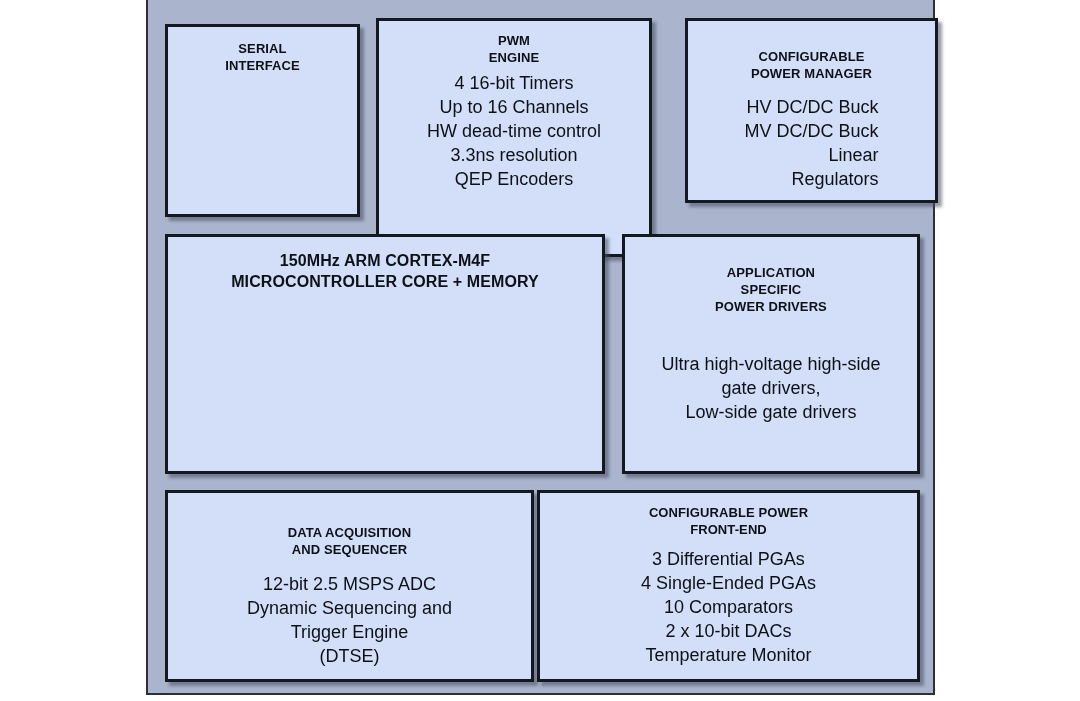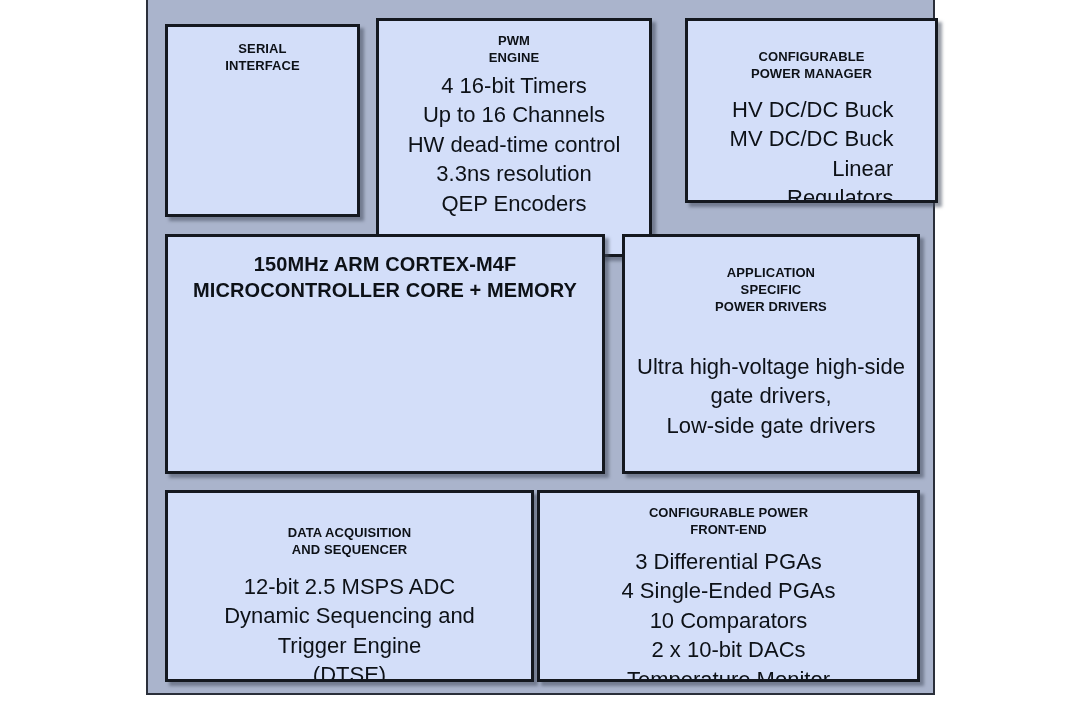--- a/index.html
+++ b/index.html
@@ -46,21 +46,21 @@
 
   .block .title {
     font-weight: bold;
     font-size: 13px;
     line-height: 1.30;
     letter-spacing: 0.1px;
     white-space: pre-line;
     margin: 0;
   }
   .block .body {
-    font-size: 22px;
+    font-size: 18px;
     line-height: 1.34;
     white-space: pre-line;
     margin: 0;
   }
 
   
   
 
   #block-serial-interface {
     left: 17px;  top: 28px;  width: 195px; height: 193px;
@@ -77,21 +77,21 @@
   #block-power-manager {
     left: 537px; top: 22px;  width: 253px; height: 185px;
     padding-top: 28px;
   }
   #block-power-manager .body { margin-top: 12px; text-align: right; }
 
   #block-mcu-core {
     left: 17px;  top: 238px; width: 440px; height: 240px;
     padding-top: 14px;
   }
-  #block-mcu-core .title { font-size: 20px; }
+  #block-mcu-core .title { font-size: 16px; }
   #block-mcu-core .body  { margin-top: 13px; font-size: 18px; line-height: 1.38; }
 
   #block-power-drivers {
     left: 474px; top: 238px; width: 298px; height: 240px;
     padding-top: 28px;
   }
   #block-power-drivers .body { margin-top: 36px; }
 
   #block-data-acquisition {
     left: 17px;  top: 494px; width: 369px; height: 192px;

